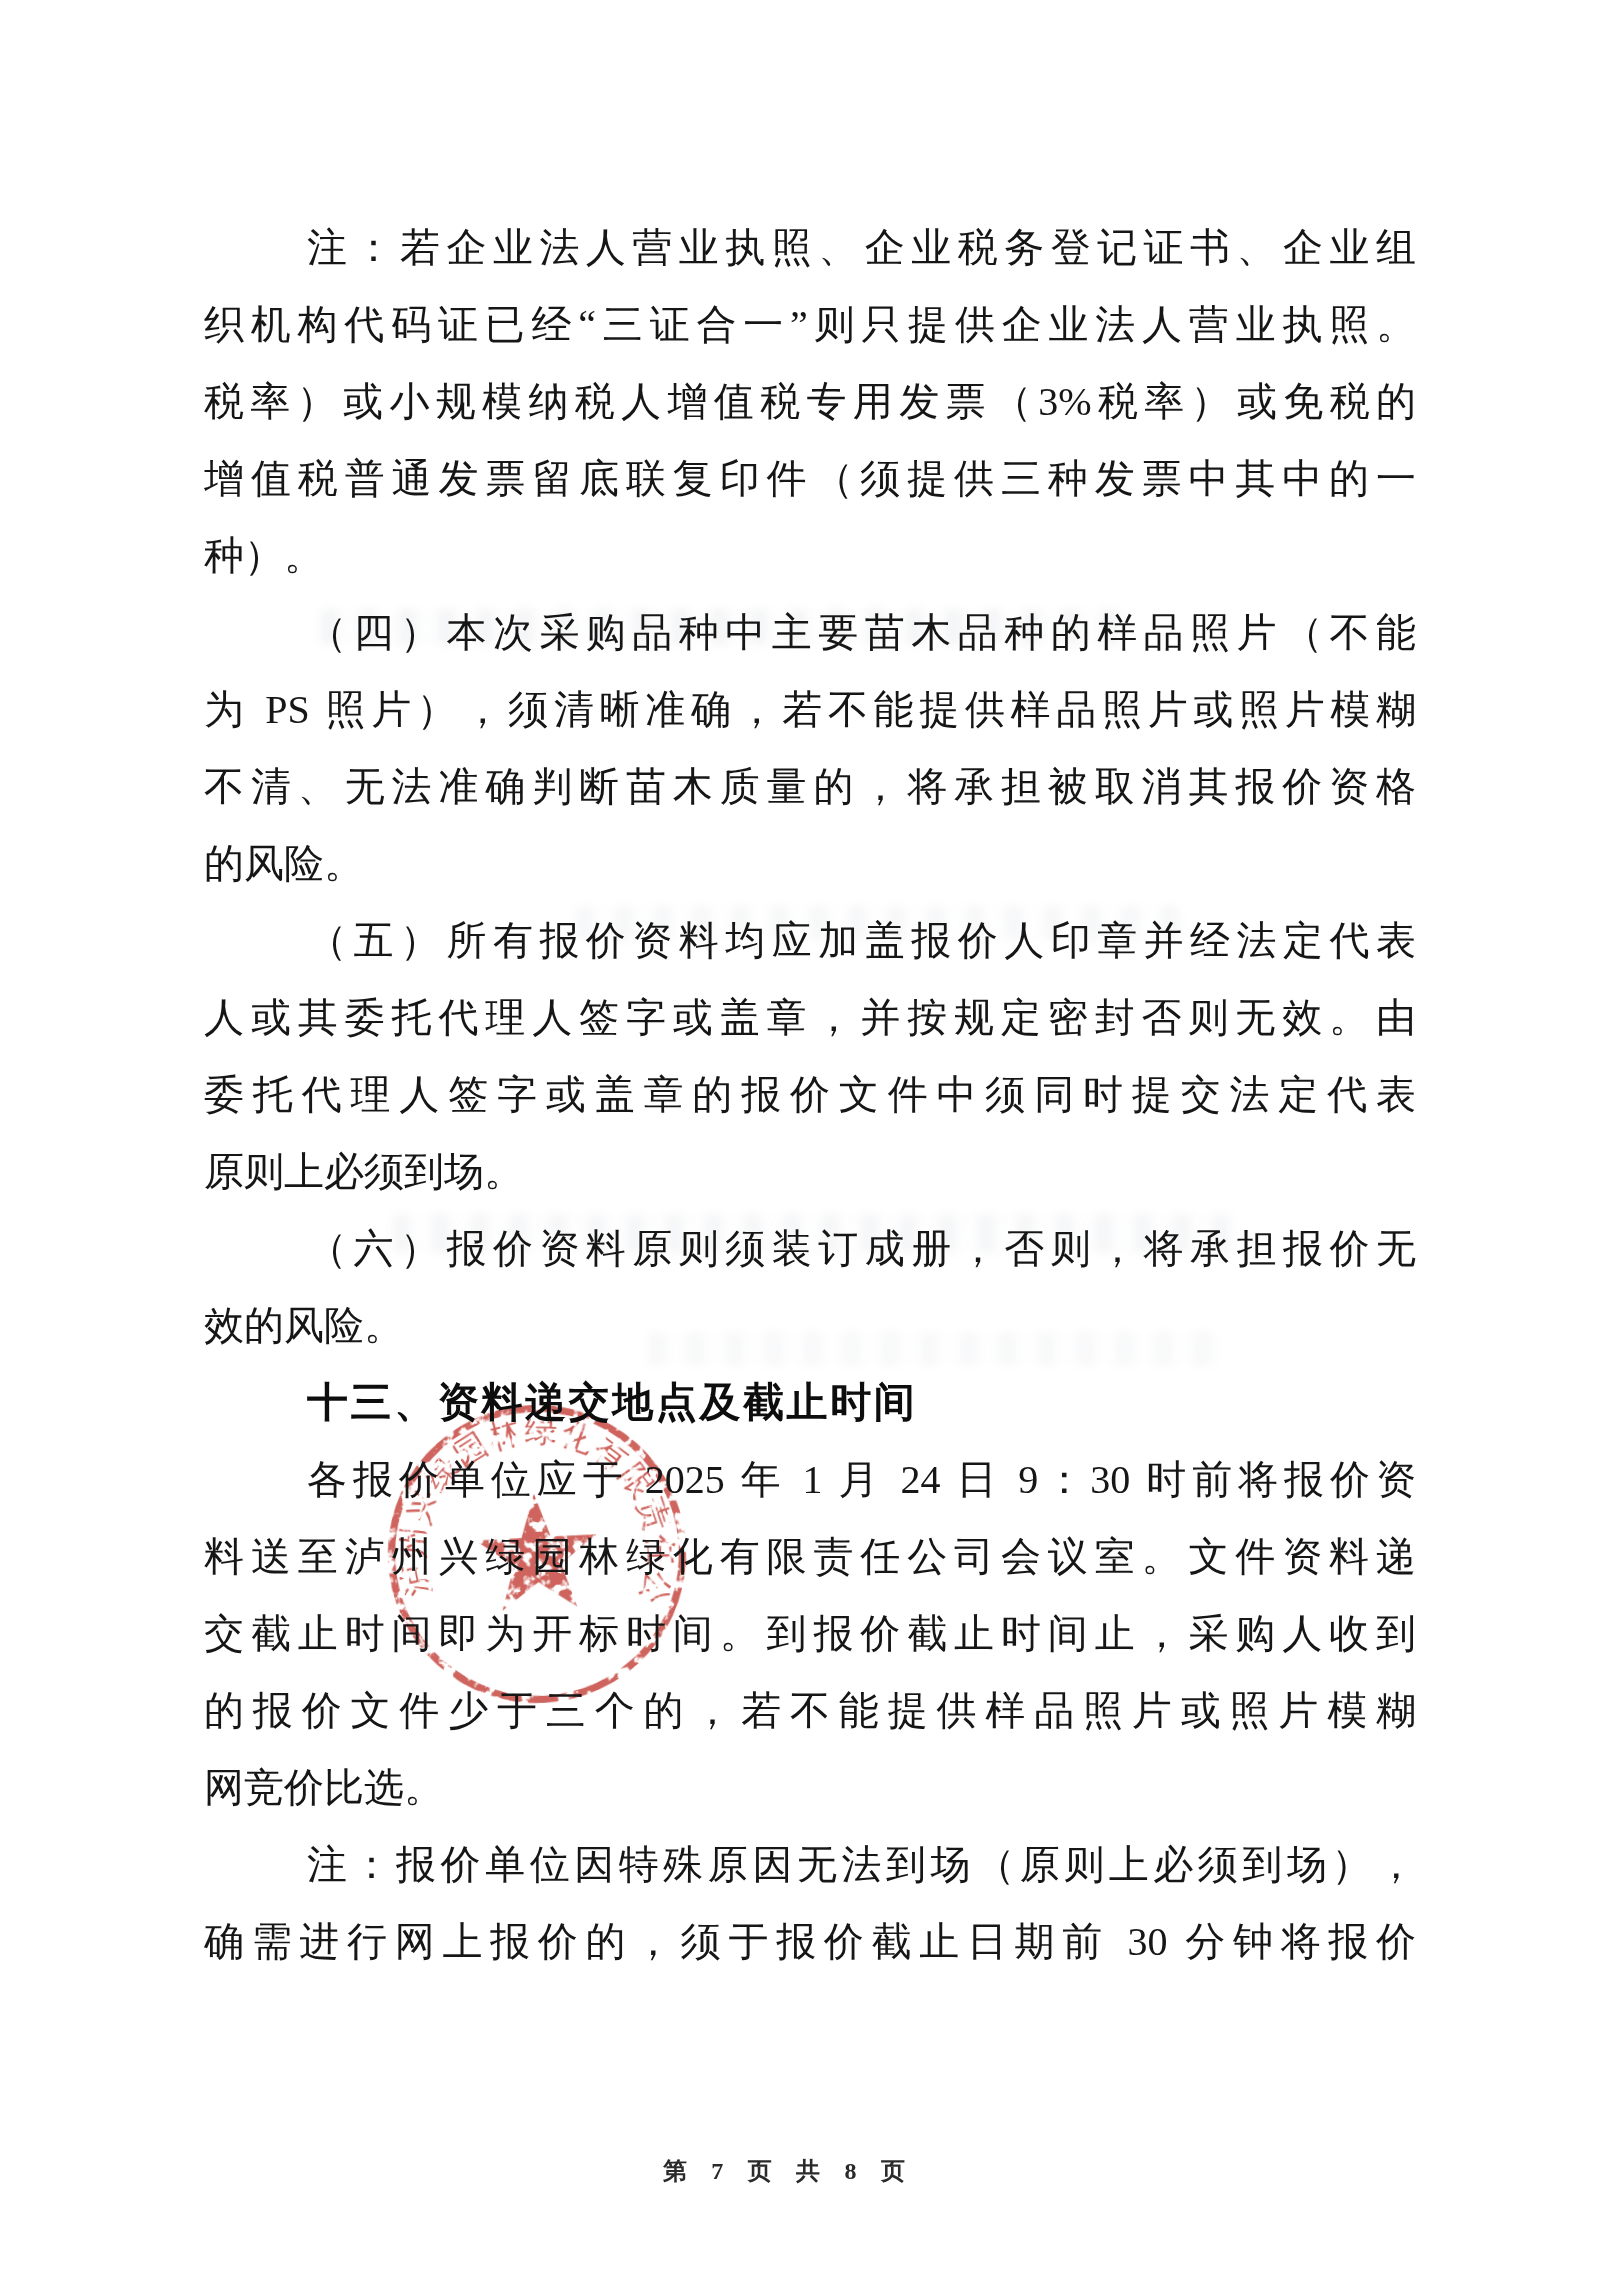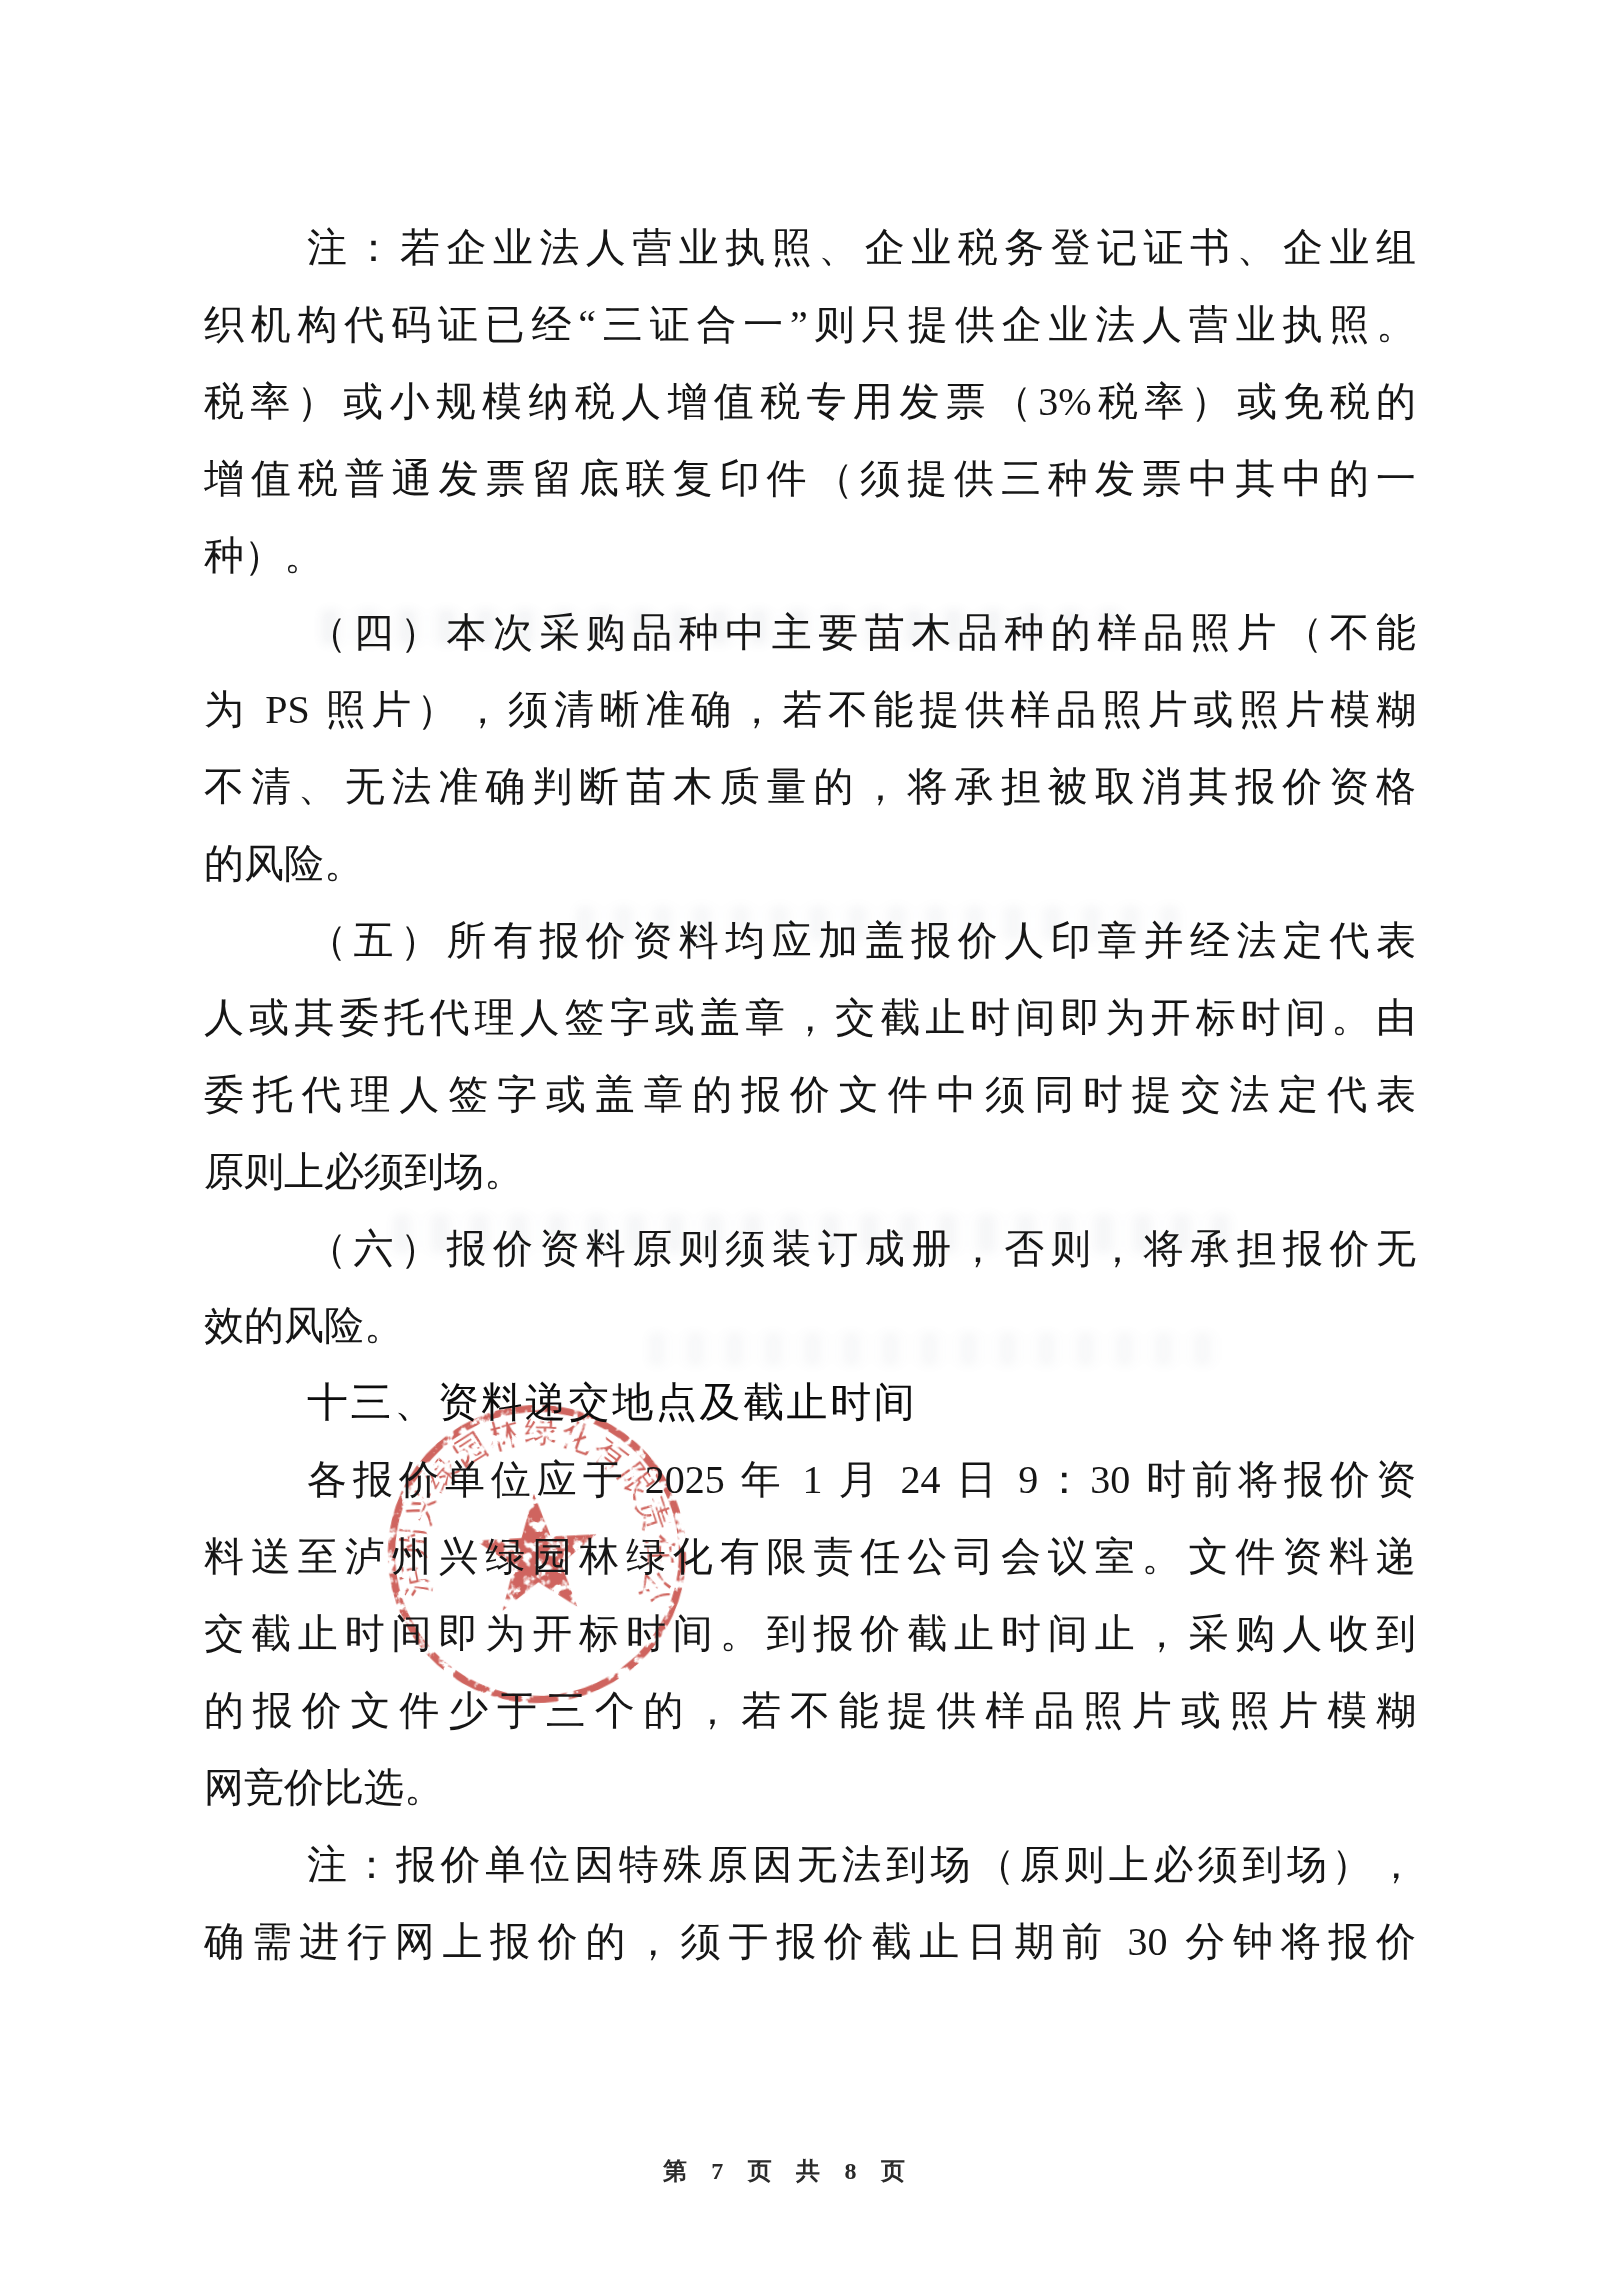--- a/index.html
+++ b/index.html
@@ -24,21 +24,21 @@
     font-size: 40px;
     text-align: justify;
     text-align-last: justify;
     text-justify: inter-character;
     color: #161616;
   }
   .line.short { text-align: left; text-align-last: left; }
   .line.indent { padding-left: 103px; }
   .line.heading {
     font-family: "Liberation Sans", "DejaVu Sans", sans-serif;
-    font-weight: 400;
+    font-weight: 700;
     font-size: 41px;
     color: #0d0d0d;
     text-align: left;
     text-align-last: left;
     letter-spacing: 2.6px;
   }
   .footer {
     position: absolute;
     top: 2155px;
     left: 0;
@@ -110,21 +110,21 @@
   <div class="line indent"><span class="t">注：若企业法人营业执照、企业税务登记证书、企业组</span></div>
       <div class="line"><span class="t">织机构代码证已经“三证合一”则只提供企业法人营业执照。</span></div>
       <div class="line"><span class="t">税率）或小规模纳税人增值税专用发票（3%税率）或免税的</span></div>
       <div class="line"><span class="t">增值税普通发票留底联复印件（须提供三种发票中其中的一</span></div>
       <div class="line short"><span class="t">种）。</span></div>
       <div class="line indent"><span class="t">（四）本次采购品种中主要苗木品种的样品照片（不能</span></div>
       <div class="line"><span class="t">为 PS 照片），须清晰准确，若不能提供样品照片或照片模糊</span></div>
       <div class="line"><span class="t">不清、无法准确判断苗木质量的，将承担被取消其报价资格</span></div>
       <div class="line short"><span class="t">的风险。</span></div>
       <div class="line indent"><span class="t">（五）所有报价资料均应加盖报价人印章并经法定代表</span></div>
-      <div class="line"><span class="t">人或其委托代理人签字或盖章，交截止时间即为开标时间。由</span></div>
+      <div class="line"><span class="t">人或其委托代理人签字或盖章，并按规定密封否则无效。由</span></div>
       <div class="line"><span class="t">委托代理人签字或盖章的报价文件中须同时提交法定代表</span></div>
       <div class="line short"><span class="t">原则上必须到场。</span></div>
       <div class="line indent"><span class="t">（六）报价资料原则须装订成册，否则，将承担报价无</span></div>
       <div class="line short"><span class="t">效的风险。</span></div>
       <div class="line indent short heading"><span class="t">十三、资料递交地点及截止时间</span></div>
       <div class="line indent"><span class="t">各报价单位应于 2025 年 1 月 24 日 9：30 时前将报价资</span></div>
       <div class="line"><span class="t">料送至泸州兴绿园林绿化有限责任公司会议室。文件资料递</span></div>
       <div class="line"><span class="t">交截止时间即为开标时间。到报价截止时间止，采购人收到</span></div>
       <div class="line"><span class="t">的报价文件少于三个的，若不能提供样品照片或照片模糊</span></div>
       <div class="line short"><span class="t">网竞价比选。</span></div>

